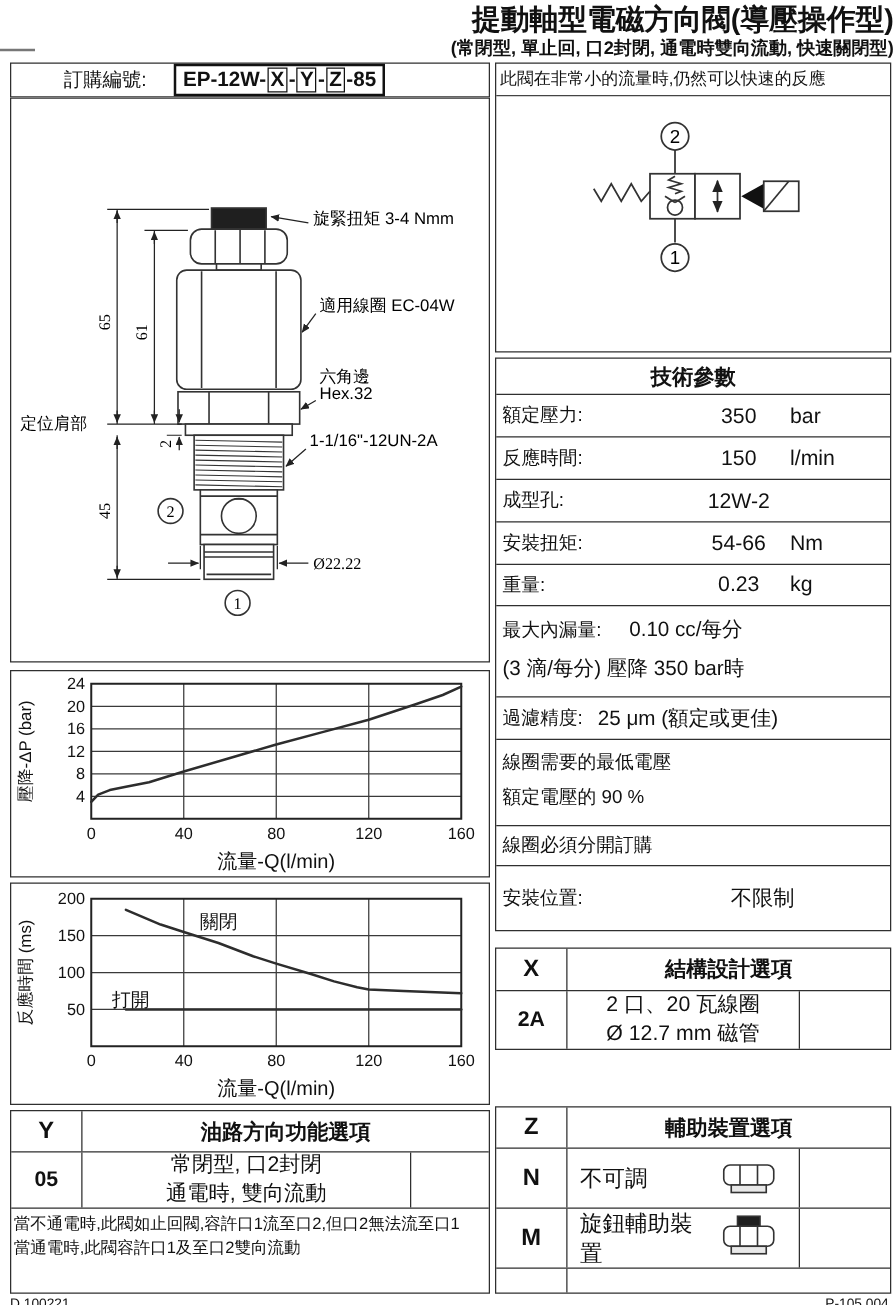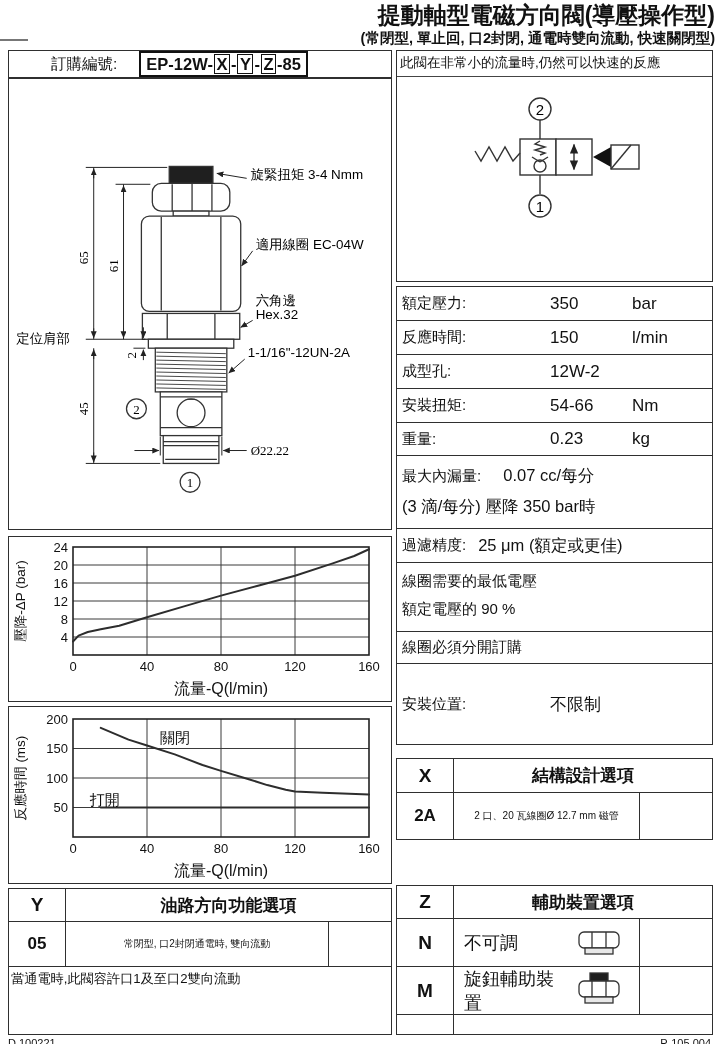--- a/index.html
+++ b/index.html
@@ -27,34 +27,34 @@
   .chartbox2{left:8px;top:706px;width:384px;height:178px;padding:2px 0 0 2px}
   
   .rnotebox{left:396px;top:50px;width:317px;height:232px}
   .rnote{border-bottom:1.2px solid #444;font-size:13.5px;padding:3px 2px 4px 3px}
   .symwrap{display:flex;justify-content:center;padding-top:12px}
   .techbox{left:396px;top:286px;width:317px;height:459px;display:flex;flex-direction:column}
   .trow{display:flex;align-items:center;border-top:1.4px solid #2f2f2f}
   .trow:first-child{border-top:none}
   .ttitle{justify-content:center;font-weight:bold;font-size:17px}
   .tlabel{width:148px;padding-left:5px;font-size:15px}
-  .tvalue{flex:1;font-size:17px}
+  .tvalue{flex:1;text-align:center;font-size:17px}
   .tunit{width:80px;font-size:17px}
   .tblock{display:block;padding:4px 0 2px 5px;font-size:15px;border-top:1.4px solid #2f2f2f}
   .tblock .bl{line-height:1.85}
   .bigv{font-size:16.5px}
   
   .opttable{display:flex;flex-direction:column}
   .orow{display:flex;border-top:1.4px solid #2f2f2f}
   .orow:first-child{border-top:none}
   .kcell{width:56px;border-right:1.4px solid #2f2f2f;display:flex;align-items:center;
          justify-content:center;font-weight:bold;font-size:19px}
   .hcell{flex:1;display:flex;align-items:center;justify-content:center;font-weight:bold;font-size:17px}
-  .ccell{display:flex;flex-direction:row;align-items:center;justify-content:center;
-         font-size:10px;line-height:1.35}
+  .ccell{display:flex;flex-direction:column;align-items:center;justify-content:center;
+         font-size:17px;line-height:1.35}
   .tailcell{border-left:1.2px solid #2f2f2f}
   .xbox{left:396px;top:758px;width:317px;height:82px}
   .zbox{left:396px;top:885px;width:317px;height:150px}
   .ybox{left:8px;top:888px;width:384px;height:147px}
   .ynote{font-size:13.2px;line-height:1.45;padding:2px 1px 0 2px;border-top:1.4px solid #2f2f2f}
   .zlabel{flex:1;padding-left:10px;font-size:18px;display:flex;align-items:center}
   .zicon{width:80px;display:flex;align-items:center;justify-content:center}
   .footL{left:8px;top:1037px;font-size:11px}
   .footR{right:6px;top:1037px;font-size:11px}
 </style>
@@ -251,20 +251,21 @@
         <line x1="135" y1="86" x2="135" y2="105"></line>
         <circle cx="135" cy="117" r="11"></circle>
       </g>
       <text x="135" y="25.5" text-anchor="middle" font-size="15" font-family="Liberation Serif, serif">2</text>
       <text x="135" y="122.5" text-anchor="middle" font-size="15" font-family="Liberation Serif, serif">1</text>
     </svg>
   </div>
 </div>
 
 <div class="box techbox">
+  <div class="trow ttitle" style="height:28px">技術參數</div>
   <div class="trow" style="height:33px">
     <span class="tlabel">額定壓力:</span>
     <span class="tvalue">350</span>
     <span class="tunit">bar</span>
   </div>
   <div class="trow" style="height:33px">
     <span class="tlabel">反應時間:</span>
     <span class="tvalue">150</span>
     <span class="tunit">l/min</span>
   </div>
@@ -278,21 +279,21 @@
     <span class="tvalue">54-66</span>
     <span class="tunit">Nm</span>
   </div>
   <div class="trow" style="height:32px">
     <span class="tlabel">重量:</span>
     <span class="tvalue">0.23</span>
     <span class="tunit">kg</span>
   </div>
   <div class="tblock" style="height:66px">
     <div class="bl"><span>最大內漏量:</span>
-      <span class="bigv" style="margin-left:18px">0.07 cc/每分</span></div>
+      <span class="bigv" style="margin-left:18px">0.10 cc/每分</span></div>
     <div class="bl bigv">(3 滴/每分) 壓降 350 bar時</div>
   </div>
   <div class="trow" style="height:33px">
     <span class="tlabel" style="width:auto">過濾精度:</span>
     <span class="bigv" style="margin-left:12px">25 μm (額定或更佳)</span>
   </div>
   <div class="tblock" style="height:62px">
     <div class="bl">線圈需要的最低電壓</div>
     <div class="bl">額定電壓的 90 %</div>
   </div>
@@ -328,20 +329,21 @@
   </div>
   <div class="orow" style="height:44px">
     <div class="kcell" style="font-size:17px">05</div>
     <div class="ccell" style="flex:1">
       <span>常閉型, 口2封閉</span>
       <span>通電時, 雙向流動</span>
     </div>
     <div class="tailcell" style="width:62px"></div>
   </div>
   <div class="ynote" style="flex:1">
+    <div>當不通電時,此閥如止回閥,容許口1流至口2,但口2無法流至口1</div>
     <div>當通電時,此閥容許口1及至口2雙向流動</div>
   </div>
 </div>
 
 <div class="box zbox opttable">
   <div class="orow" style="height:32px">
     <div class="kcell">Z</div>
     <div class="hcell">輔助裝置選項</div>
   </div>
   <div class="orow" style="height:47px">

